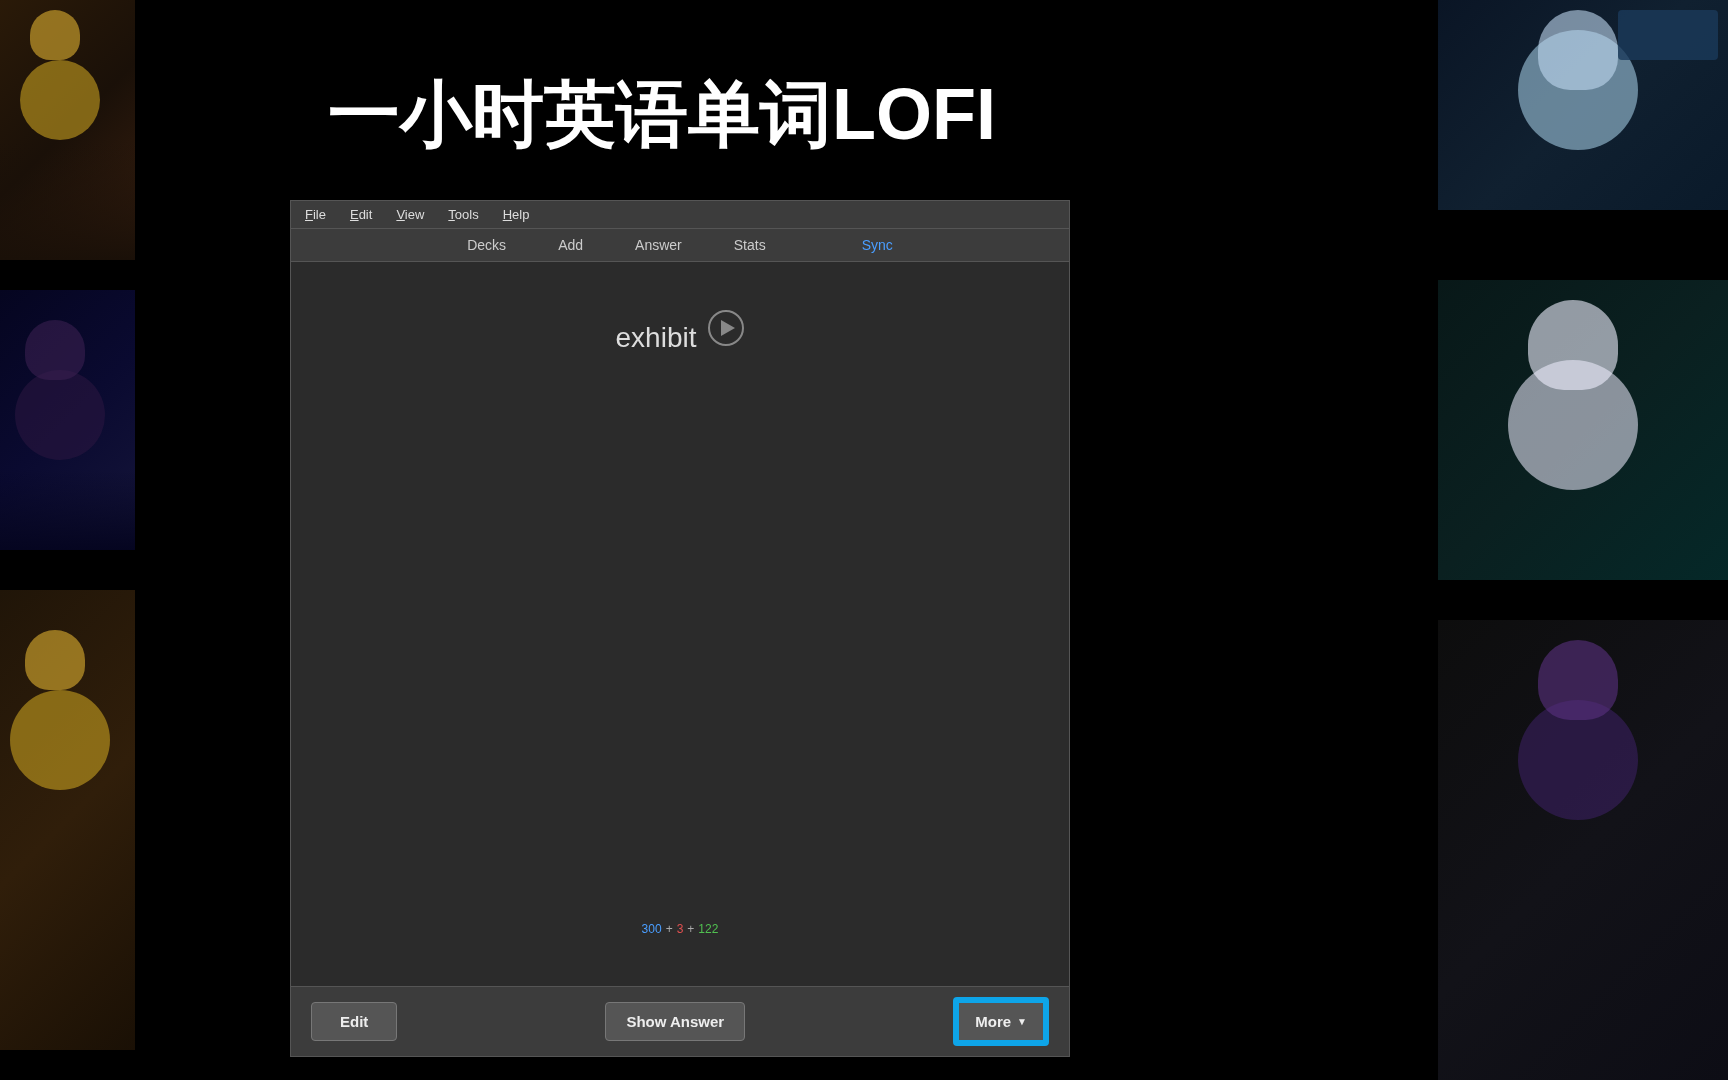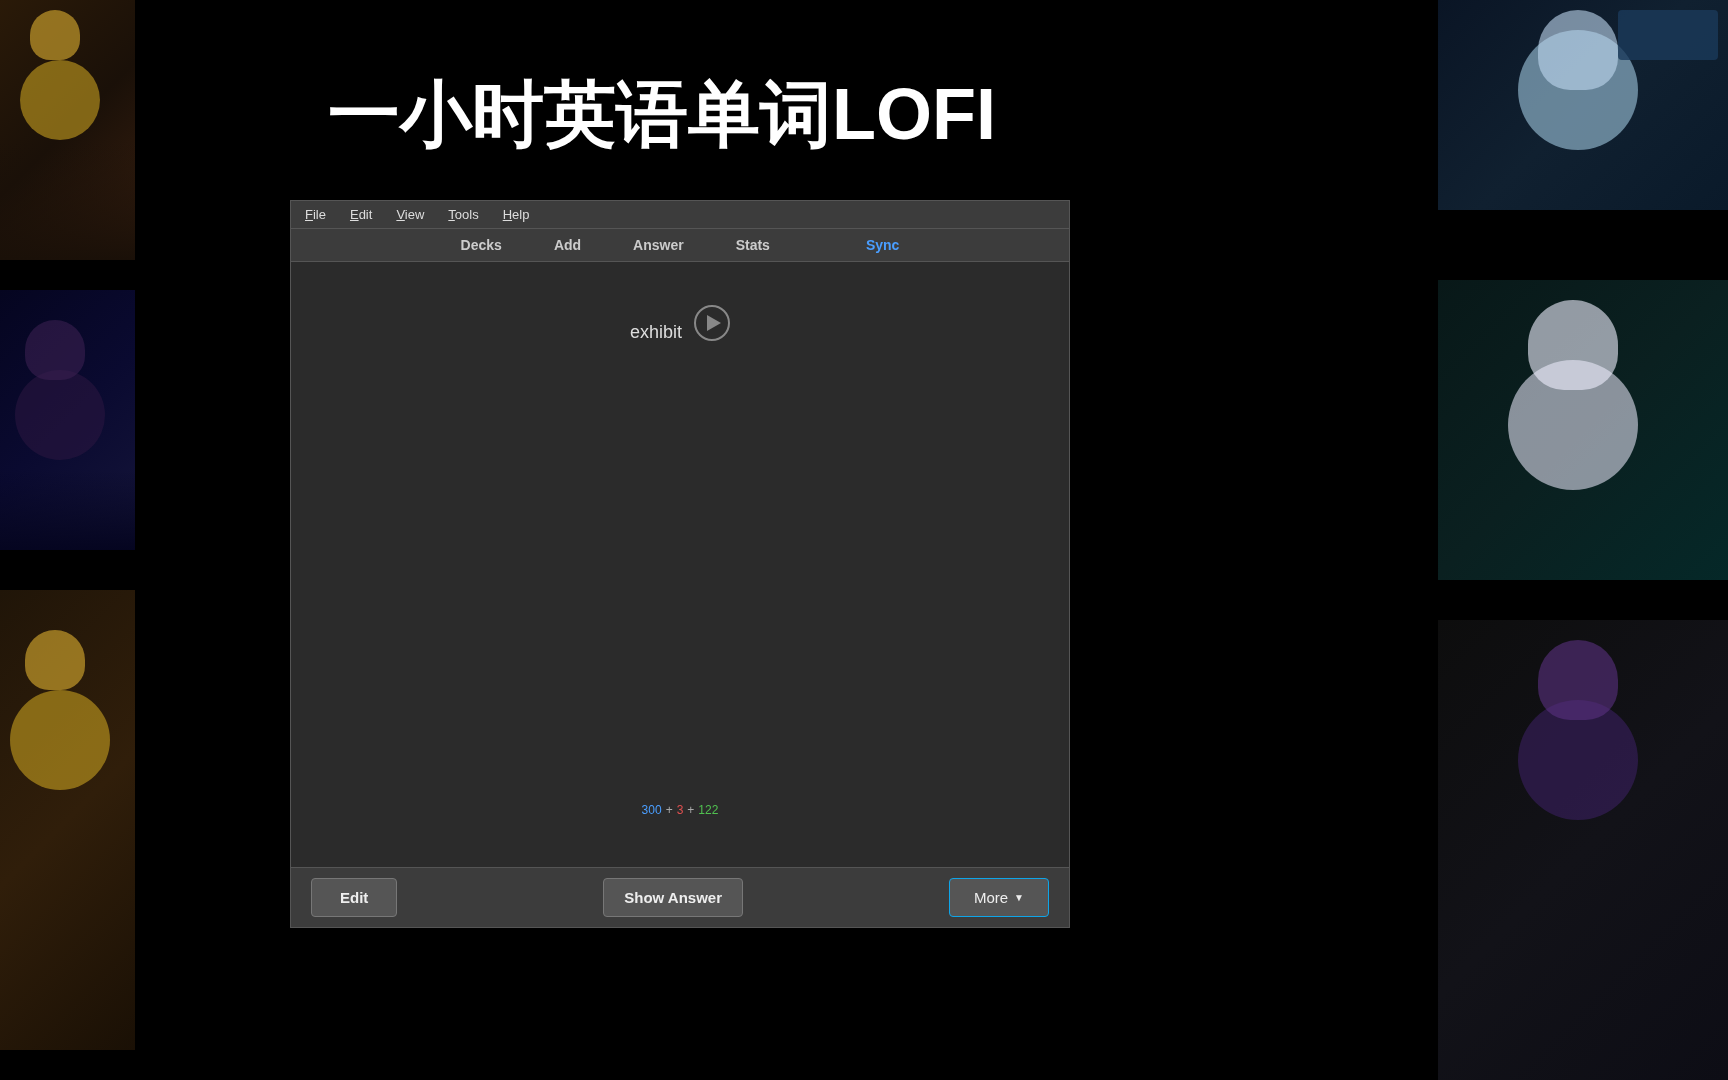--- a/index.html
+++ b/index.html
@@ -16,21 +16,21 @@
       overflow: hidden;
       position: relative;
     }
 
     
     .anki-window {
       position: absolute;
       left: 290px;
       top: 200px;
       width: 780px;
-      height: 728px;
+      height: 857px;
       background: #a21caf;
       border: 1px solid #555;
       display: flex;
       flex-direction: column;
     }
 
     
     .video-title {
       position: absolute;
       left: 272px;
@@ -77,21 +77,21 @@
       padding: 6px 0;
       display: flex;
       justify-content: center;
       gap: 40px;
       border-bottom: 1px solid #555;
     }
 
     .nav-tab {
       color: #ccc;
       font-size: 14px;
-      font-weight: bold;
+      font-weight: normal;
       cursor: pointer;
       padding: 2px 6px;
     }
 
     .nav-tab.active {
       color: #4a9eff;
       margin-left: 44px;
     }
 
     
@@ -107,21 +107,21 @@
     }
 
     .card-word-row {
       display: flex;
       align-items: center;
       gap: 12px;
     }
 
     .card-word {
       color: #ddd;
-      font-size: 18px;
+      font-size: 28px;
       margin-top: 20px;
     }
 
     .play-button {
       width: 36px;
       height: 36px;
       border: 2px solid #888;
       border-radius: 50%;
       background: transparent;
       display: flex;
@@ -184,26 +184,26 @@
       padding: 10px 20px;
       font-size: 15px;
       cursor: pointer;
       border-radius: 4px;
       font-weight: bold;
     }
 
     .btn-more {
       background: #555;
       color: #eee;
-      border: 1px solid #0ea5e9;
-      padding: 10px 24px;
+      border: 6px solid #0ea5e9;
+      padding: 10px 16px;
       font-size: 15px;
       cursor: pointer;
       border-radius: 4px;
-      font-weight: normal;
+      font-weight: bold;
       display: flex;
       align-items: center;
       gap: 6px;
     }
 
     .dropdown-arrow {
       font-size: 10px;
     }
 
     

